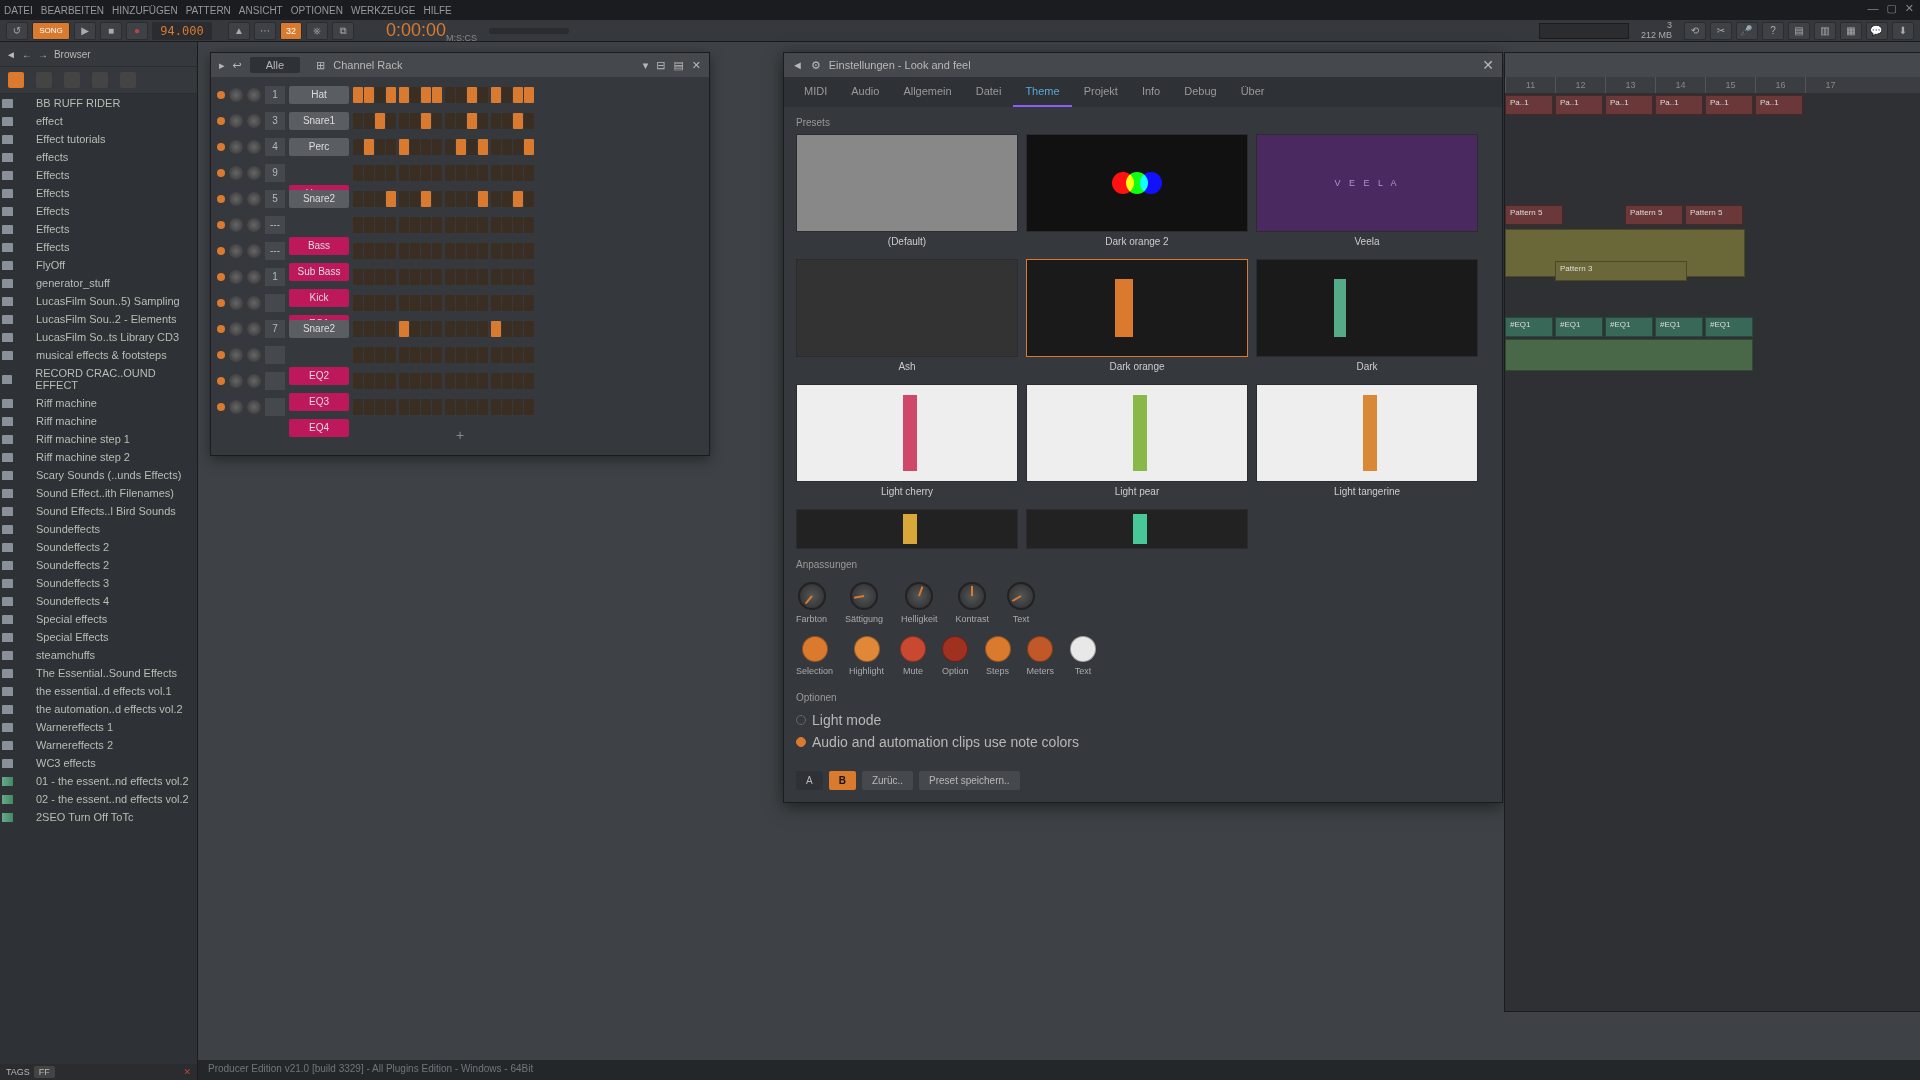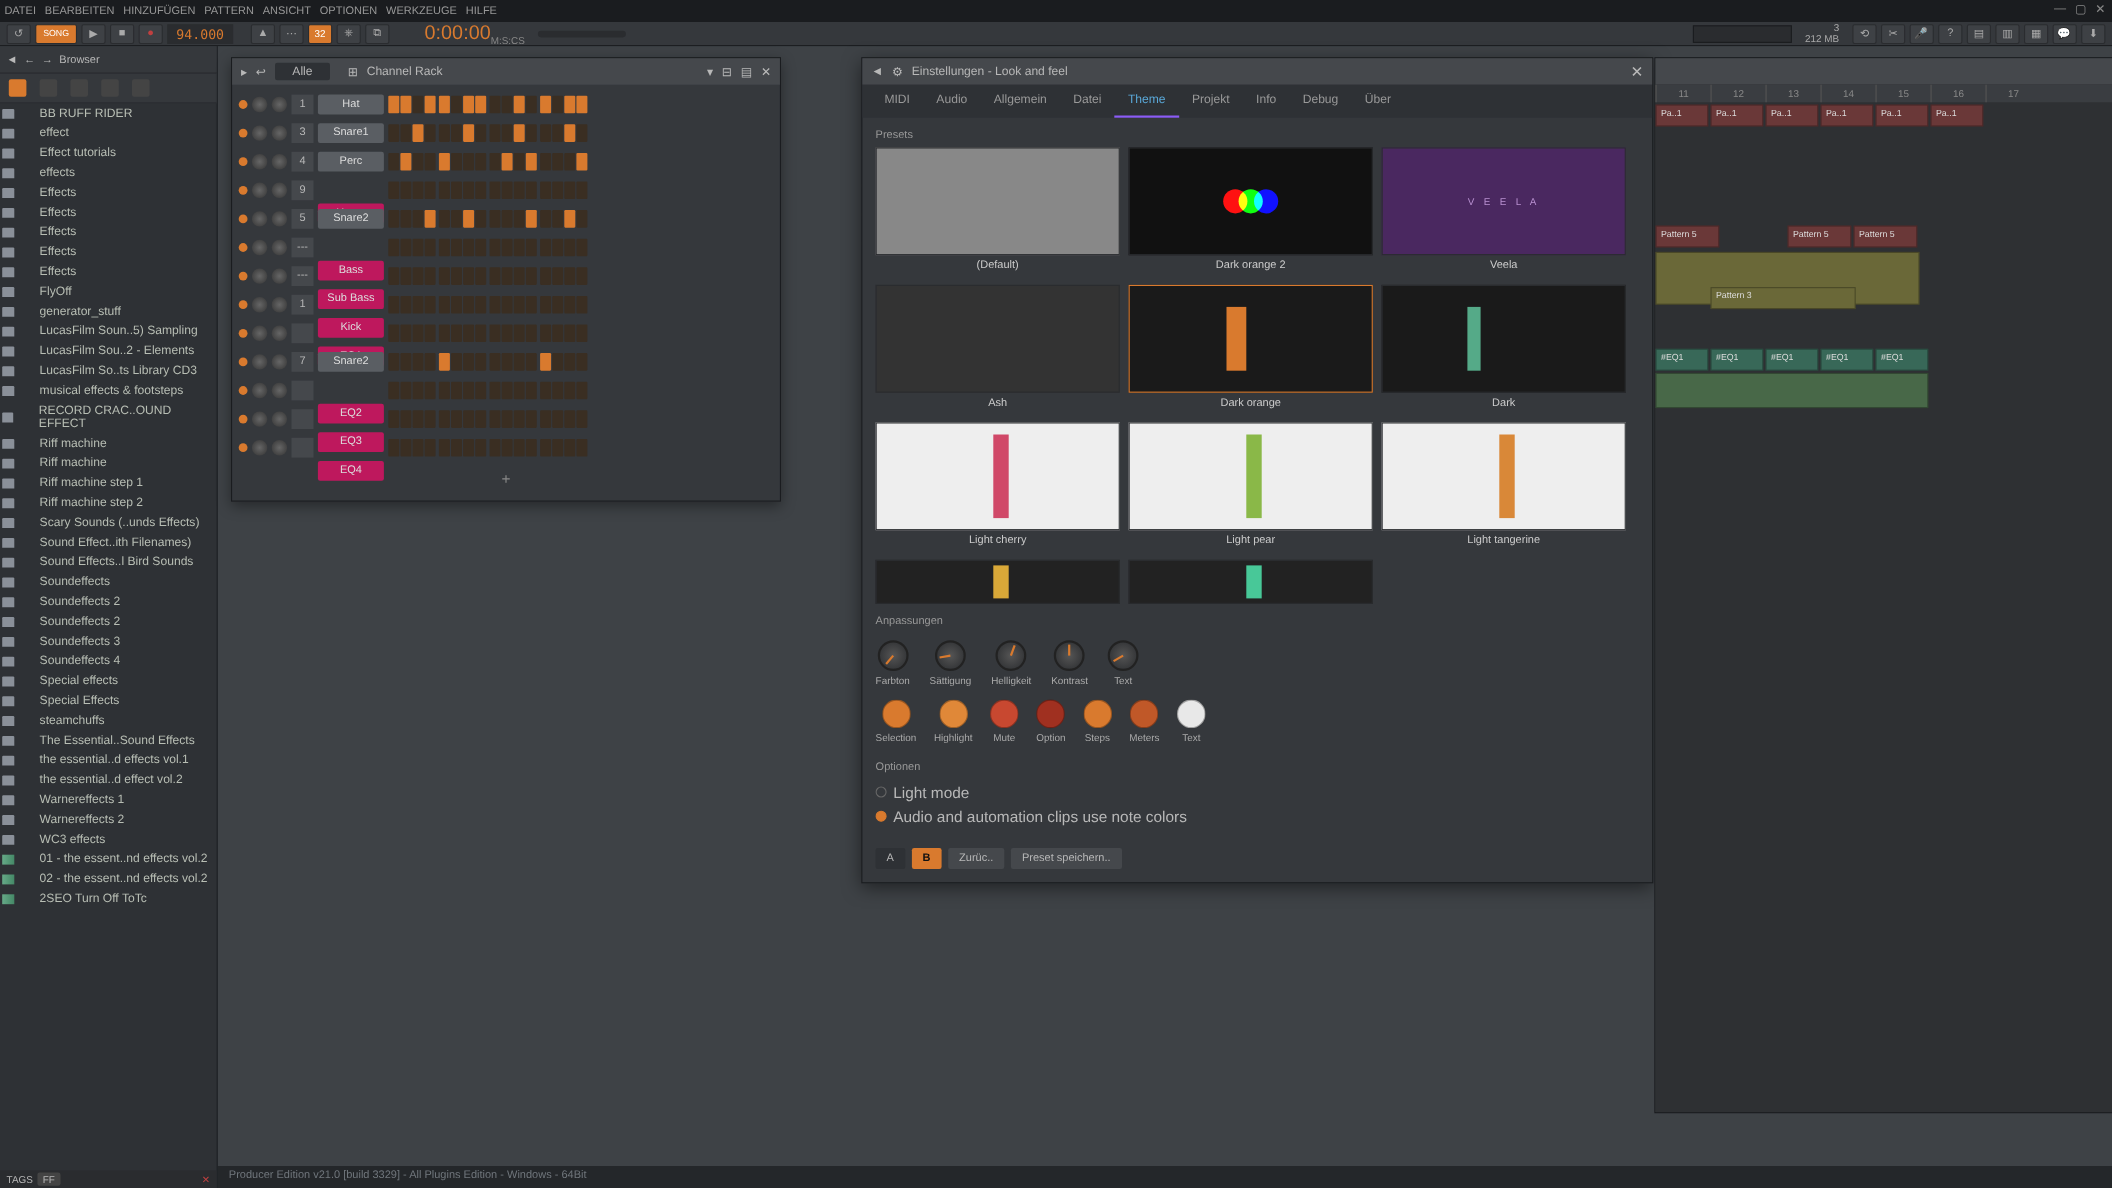--- a/index.html
+++ b/index.html
@@ -323,21 +323,21 @@
         <div class="tree-item">
           <span class="folder-ico"></span>
           <span>The Essential..Sound Effects</span>
         </div>
         <div class="tree-item">
           <span class="folder-ico"></span>
           <span>the essential..d effects vol.1</span>
         </div>
         <div class="tree-item">
           <span class="folder-ico"></span>
-          <span>the essential..d effect vol.2</span>
+          <span>the automation..d effects vol.2</span>
         </div>
         <div class="tree-item">
           <span class="folder-ico"></span>
           <span>Warnereffects 1</span>
         </div>
         <div class="tree-item">
           <span class="folder-ico"></span>
           <span>Warnereffects 2</span>
         </div>
         <div class="tree-item">

